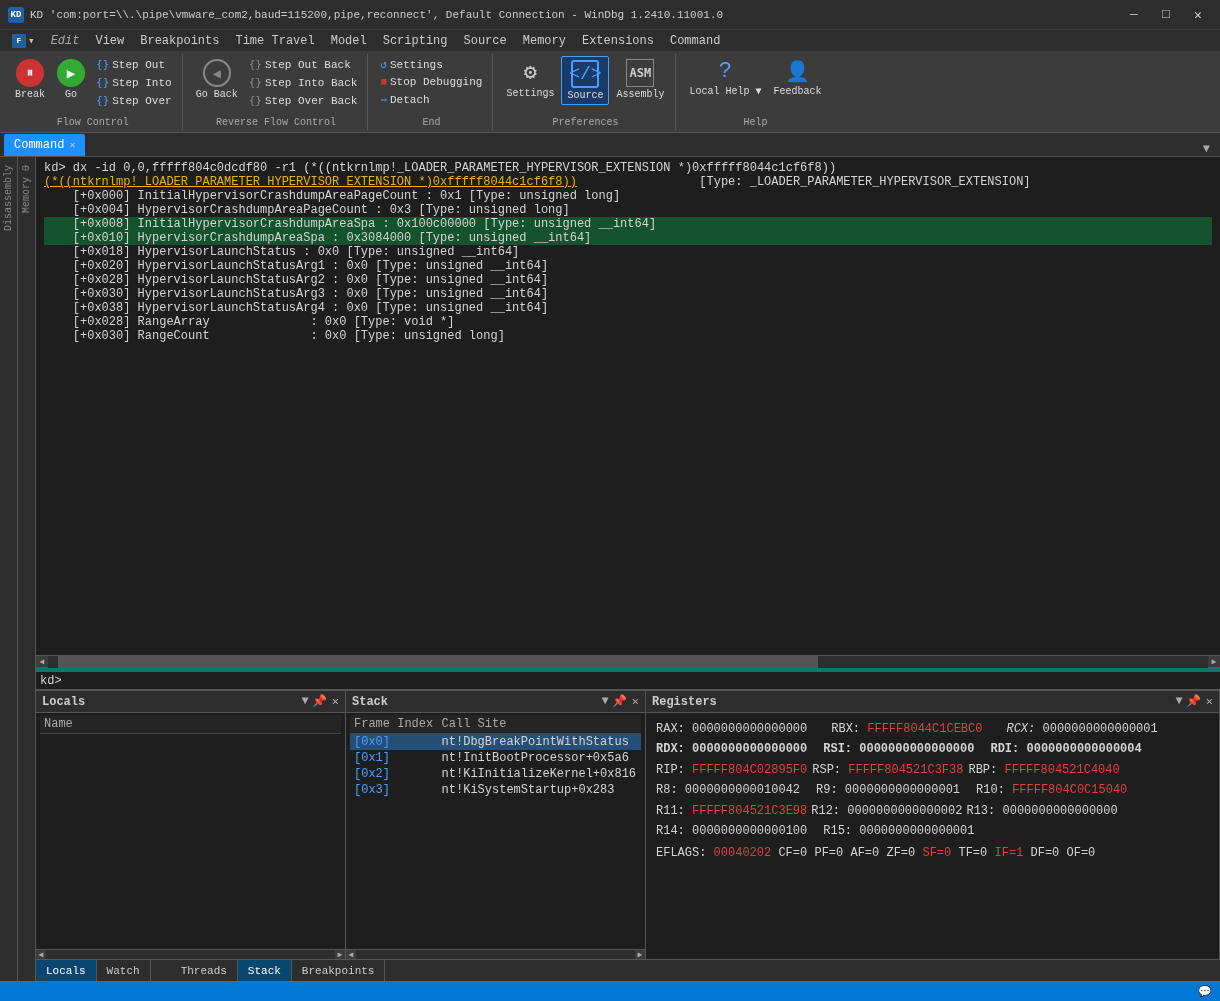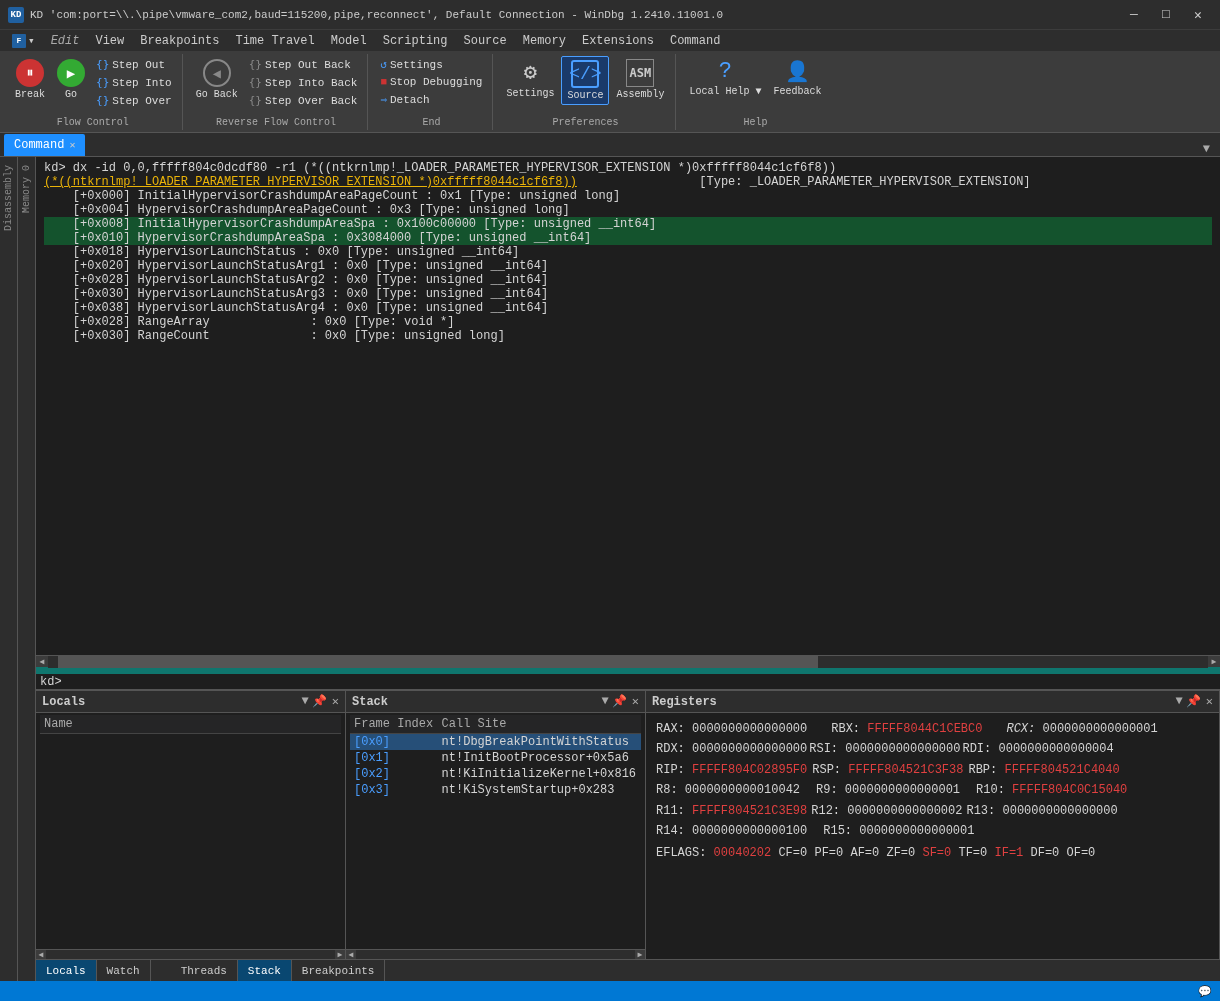--- a/index.html
+++ b/index.html
@@ -117,21 +117,21 @@
     ::-webkit-scrollbar-track { background: #2d2d2d; }
     ::-webkit-scrollbar-thumb { background: #555; border-radius: 3px; }
 
     .cmd-link { color: #eab308; text-decoration: underline; cursor: pointer; }
     .cmd-highlight { background: #14532d; }
 
     
     #cmd-input-bar {
       height: 22px;
       background: #1e1e1e;
-      border-top: 7px solid #0f766e;
+      border-top: 5px solid #0f766e;
       display: flex;
       align-items: center;
       padding: 0 4px;
     }
     #cmd-prompt-label { color: #d4d4d4; margin-right: 4px; font-size: 12px; }
     #cmd-input {
       flex: 1;
       background: transparent;
       border: none;
       outline: none;
@@ -571,21 +571,21 @@
                 <span class="panel-ctrl-btn">✕</span>
               </div>
             </div>
             <div class="panel-content">
               <div class="reg-content" id="registers-content">
                   <div style="display: flex; gap: 24px; flex-wrap: nowrap; line-height: 1.7;">
                     <span><span style="color: rgb(212, 212, 212);">RAX: </span><span style="color: rgb(212, 212, 212);">0000000000000000</span></span>
                     <span><span style="color: rgb(212, 212, 212);">RBX: </span><span style="color: rgb(224, 64, 64);">FFFFF8044C1CEBC0</span></span>
                     <span><span style="color: rgb(212, 212, 212); font-style: italic;">RCX: </span><span style="color: rgb(212, 212, 212);">0000000000000001</span></span>
                   </div>
-                  <div style="display: flex; gap: 2px; flex-wrap: nowrap; line-height: 1.7;">
+                  <div style="display: flex; gap: 16px; flex-wrap: nowrap; line-height: 1.7; font-weight: bold;">
                     <span><span style="color: rgb(212, 212, 212);">RDX: </span><span style="color: rgb(212, 212, 212);">0000000000000000</span></span>
                     <span><span style="color: rgb(212, 212, 212);">RSI: </span><span style="color: rgb(212, 212, 212);">0000000000000000</span></span>
                     <span><span style="color: rgb(212, 212, 212);">RDI: </span><span style="color: rgb(212, 212, 212);">0000000000000004</span></span>
                   </div>
                   <div style="display: flex; gap: 5px; flex-wrap: nowrap; line-height: 1.7;">
                     <span><span style="color: rgb(212, 212, 212);">RIP: </span><span style="color: rgb(224, 64, 64);">FFFFF804C02895F0</span></span>
                     <span><span style="color: rgb(212, 212, 212);">RSP: </span><span style="color: rgb(224, 64, 64);">FFFFF804521C3F38</span></span>
                     <span><span style="color: rgb(212, 212, 212);">RBP: </span><span style="color: rgb(224, 64, 64);">FFFFF804521C4040</span></span>
                   </div>
                   <div style="display: flex; gap: 16px; flex-wrap: nowrap; line-height: 1.7;">

